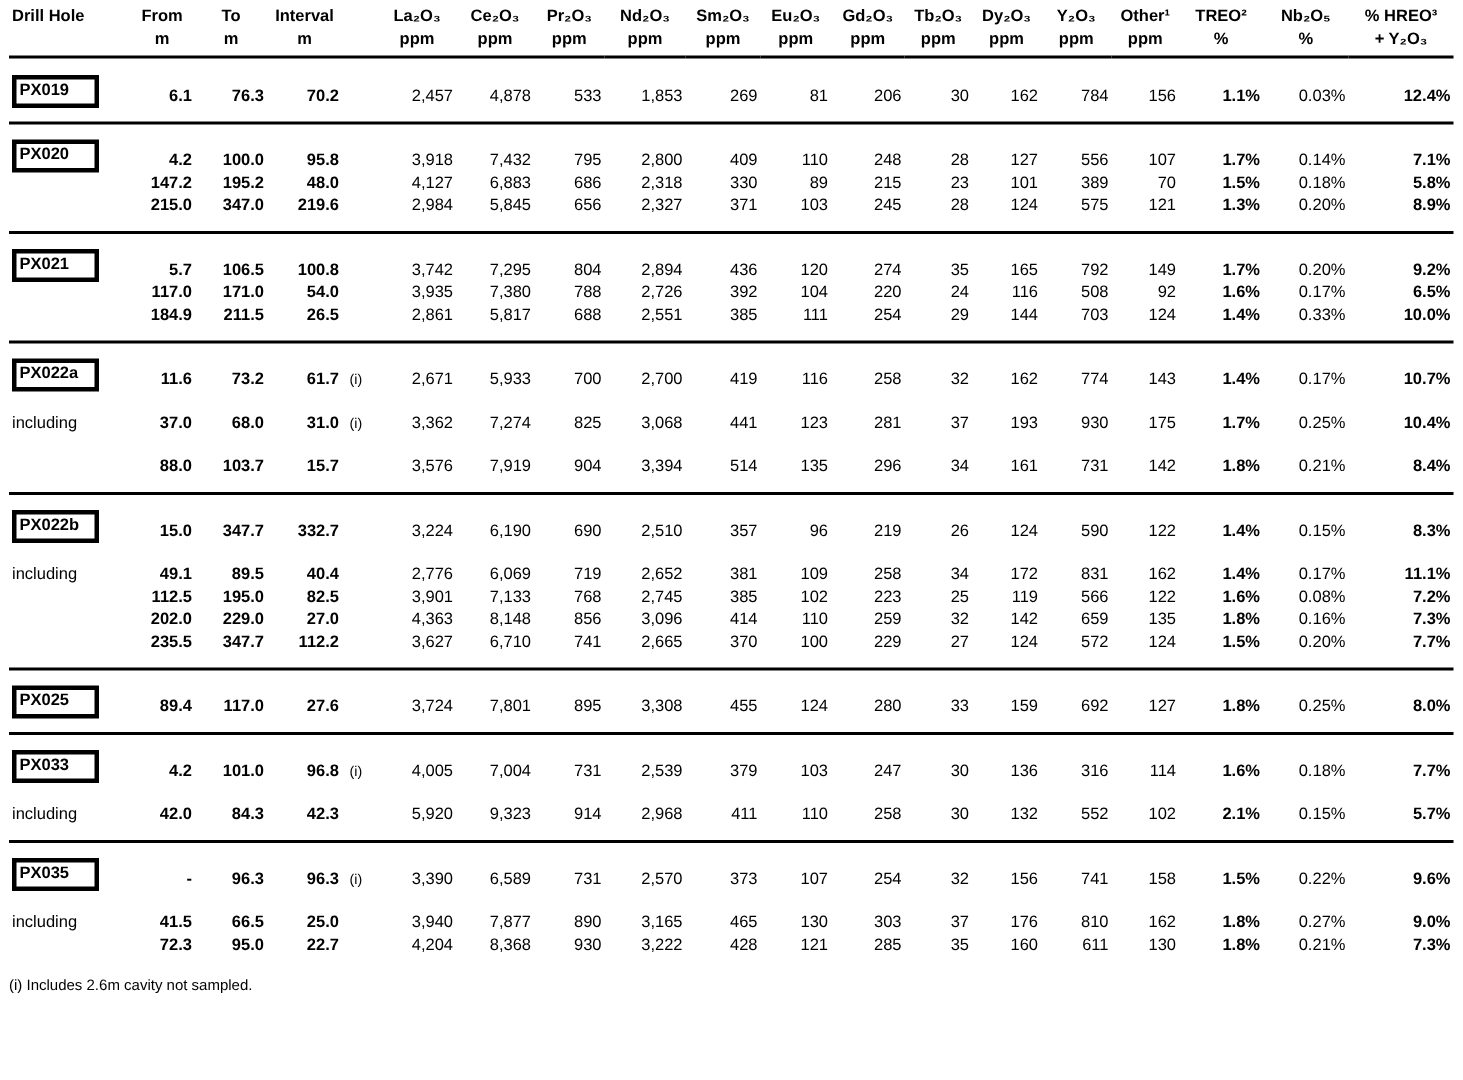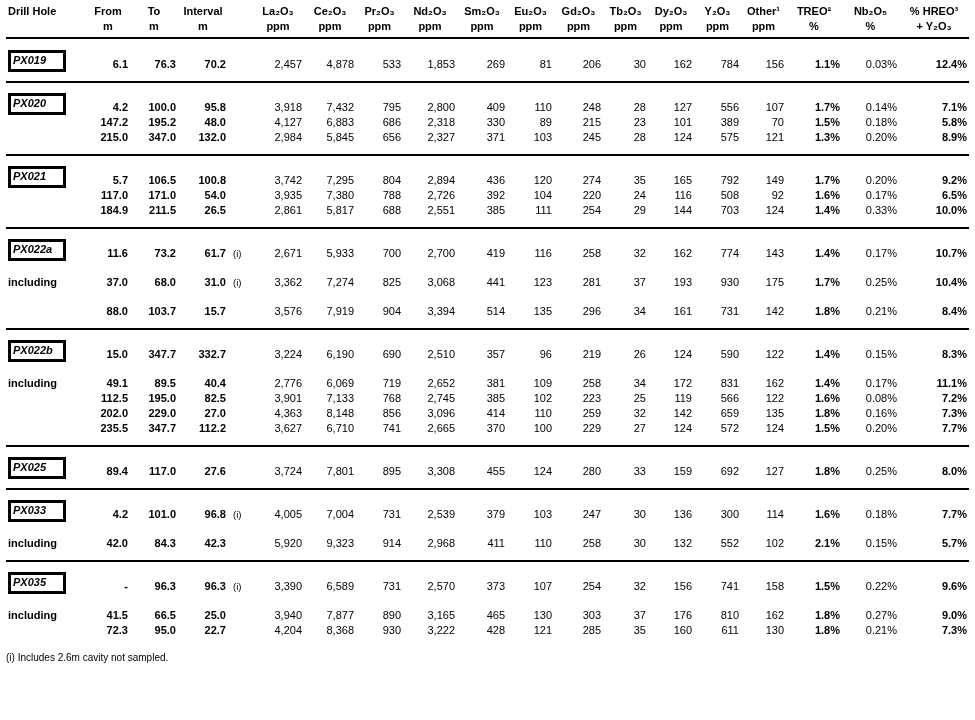--- a/index.html
+++ b/index.html
@@ -7,23 +7,23 @@
   .page{padding:4px 6px 0 6px;}
   table{border-collapse:collapse;table-layout:fixed;width:963px;}
   th,td{font-size:11px;line-height:15px;padding:0 2px;white-space:nowrap;vertical-align:bottom;}
   thead th{font-weight:bold;text-align:center;}
   thead th.left{text-align:left;margin-top:20px;}
   thead tr.units th{border-bottom:2.5px solid #000;padding-bottom:3px;}
   tbody tr:first-child td{padding-top:11px;}
   td.num{text-align:right;}
   td.bold{font-weight:bold;}
   td.hole{text-align:left;}
-  td.incl{font-weight:bold;margin-left:24px;}
+  td.incl{font-weight:normal;margin-left:24px;}
   td.marker{text-align:left;font-size:9.5px;padding-left:5px;}
-  .holebox{display:inline-block;border:3px solid #000;font-weight:bold;padding:0 4px 1px 2px;min-width:58px;box-sizing:border-box;background:#fff;font-style:italic;}
+  .holebox{display:inline-block;border:3px solid #000;font-weight:bold;padding:0 4px 1px 2px;min-width:58px;box-sizing:border-box;background:#fff;}
   tr.gap td{padding-top:14px;}
   tr.note td{padding:12px 0 2px 0;font-size:10px;text-align:left;}
   tr.sep td{padding:9px 0 10px 0;}
   tr.sep .rule{border-top:2px solid #000;height:0;}
 </style>
 </head>
 <body>
 
 <div class="page">
   <table>
@@ -158,21 +158,21 @@
           <td class="num">389</td>
           <td class="num">70</td>
           <td class="num bold">1.5%</td>
           <td class="num">0.18%</td>
           <td class="num bold">5.8%</td>
         </tr>
         <tr>
           <td class="hole"></td>
           <td class="num bold">215.0</td>
           <td class="num bold">347.0</td>
-          <td class="num bold">132.0</td>
+          <td class="num bold">219.6</td>
           <td class="marker"></td>
           <td class="num">2,984</td>
           <td class="num">5,845</td>
           <td class="num">656</td>
           <td class="num">2,327</td>
           <td class="num">371</td>
           <td class="num">103</td>
           <td class="num">245</td>
           <td class="num">28</td>
           <td class="num">124</td>
@@ -467,21 +467,21 @@
           <td class="marker">(i)</td>
           <td class="num">4,005</td>
           <td class="num">7,004</td>
           <td class="num">731</td>
           <td class="num">2,539</td>
           <td class="num">379</td>
           <td class="num">103</td>
           <td class="num">247</td>
           <td class="num">30</td>
           <td class="num">136</td>
-          <td class="num">300</td>
+          <td class="num">316</td>
           <td class="num">114</td>
           <td class="num bold">1.6%</td>
           <td class="num">0.18%</td>
           <td class="num bold">7.7%</td>
         </tr>
         <tr class="gap">
           <td class="hole incl">including</td>
           <td class="num bold">42.0</td>
           <td class="num bold">84.3</td>
           <td class="num bold">42.3</td>

